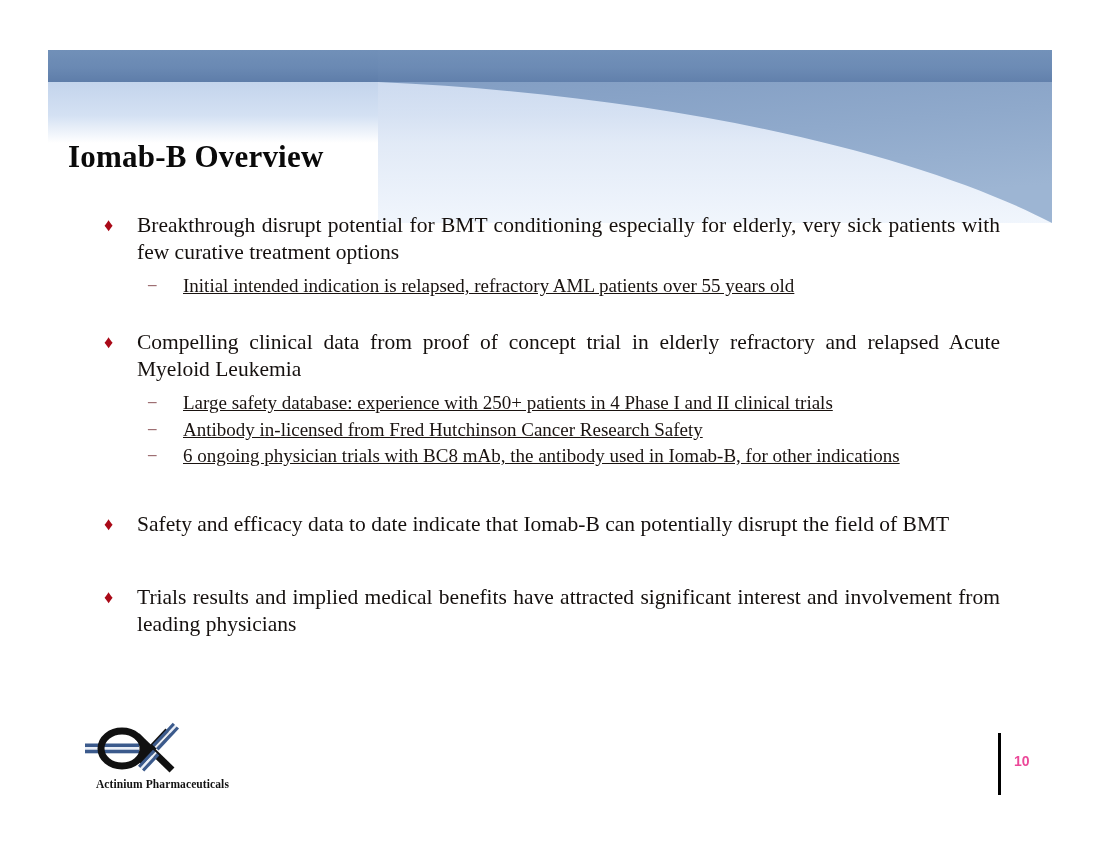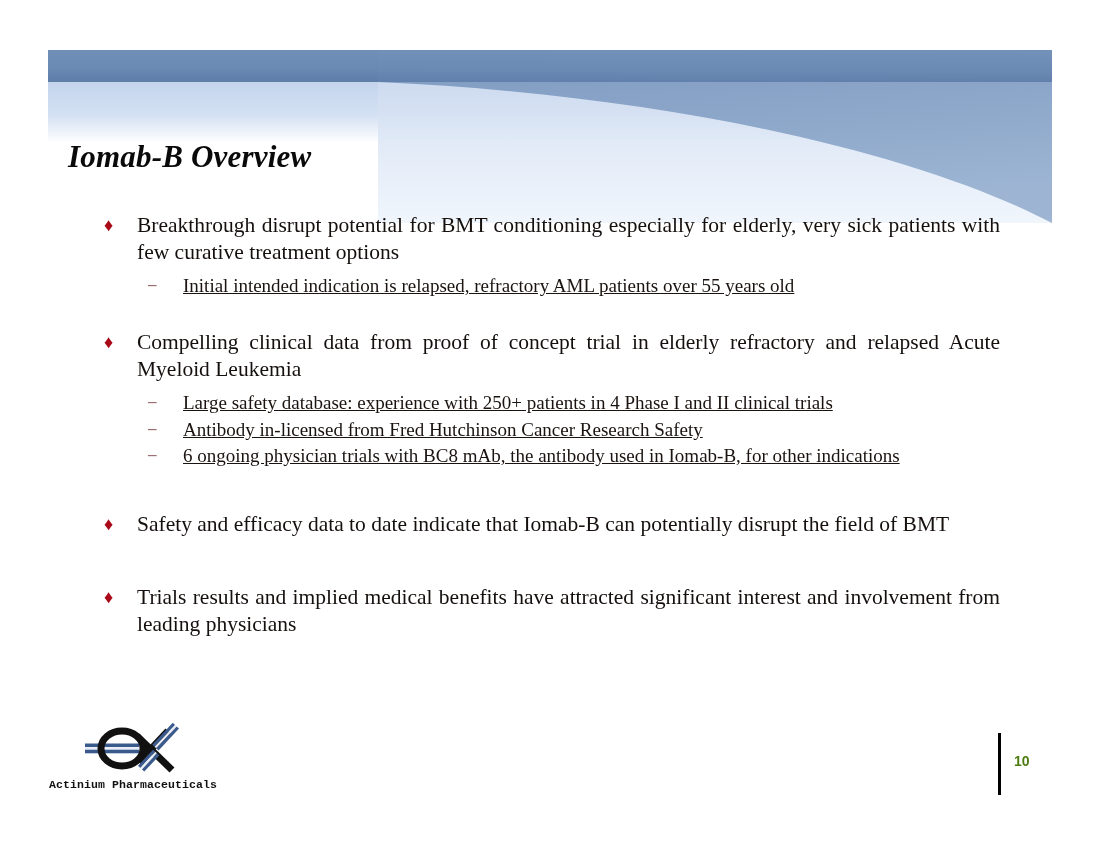--- a/index.html
+++ b/index.html
@@ -45,21 +45,20 @@
     left: 20px;
     top: 89px;
     margin: 0;
     font-family: "Liberation Serif", serif;
     font-weight: bold;
     font-size: 31px;
     letter-spacing: 0.2px;
     color: #0a0a0a;
     white-space: nowrap;
     z-index: 4;
-    font-style: italic;
   }
 
   
   #content {
     position: absolute;
     left: 100px;
     top: 212px;
     width: 900px;
   }
 
@@ -133,22 +132,22 @@
     left: 33px;
     top: 0;
     width: 110px;
     height: 55px;
   }
   #logo-caption {
     position: absolute;
     left: 0;
     top: 56px;
     width: 180px;
-    text-align: left;
-    font-family: Liberation Mono, monospace;
+    text-align: right;
+    font-family: Liberation Serif, serif;
     font-weight: bold;
     font-size: 11.5px;
     color: #111111;
     letter-spacing: 0.1px;
   }
 
   
   #page-number-block {
     position: absolute;
     left: 998px;
@@ -163,21 +162,21 @@
     height: 62px;
     background: #000000;
   }
   #page-number {
     position: absolute;
     left: 16px;
     top: 20px;
     font-family: "Liberation Sans", sans-serif;
     font-weight: bold;
     font-size: 14px;
-    color: #4d7c0f;
+    color: #ec4899;
   }
 </style>
 </head>
 <body>
 
 <div id="slide">
 
   <div id="header-banner">
     <svg class="banner-svg" viewBox="0 0 1004 173" preserveAspectRatio="none">
       <defs>

